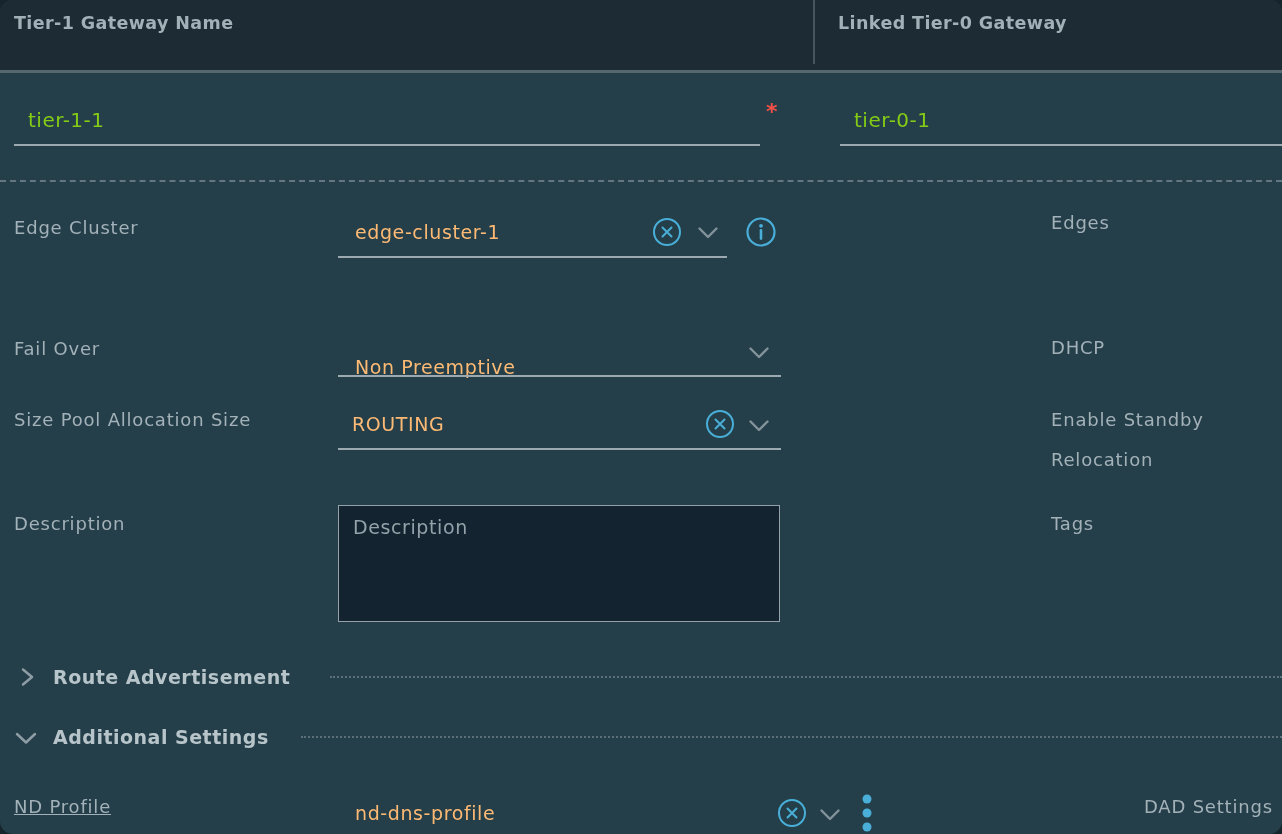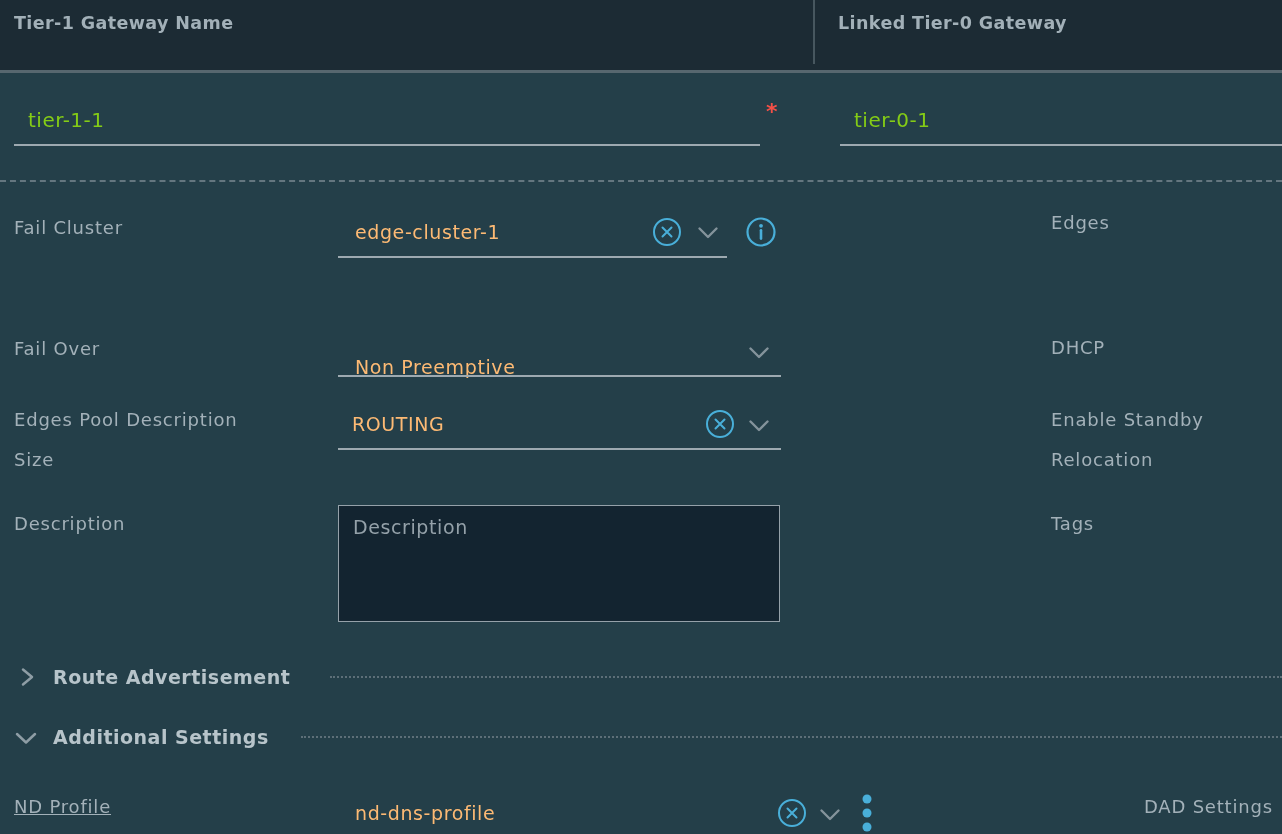--- a/index.html
+++ b/index.html
@@ -5,20 +5,21 @@
   * { margin: 0; padding: 0; box-sizing: border-box; }
   html, body { background: #16242c; }
   body { font-family: "DejaVu Sans", "Liberation Sans", sans-serif; }
 
   .page {
     position: relative;
     width: 1282px;
     height: 834px;
     background: #243f49;
     overflow: hidden;
+    border-radius: 13px;
   }
 
   
   .grid-header {
     position: absolute;
     left: 0; top: 0;
     width: 1282px; height: 73px;
     background: #1c2b34;
     border-bottom: 3px solid #57676f;
   }
@@ -141,21 +142,21 @@
     <span class="v-divider"></span>
     <span class="col-header c2">Linked Tier-0 Gateway</span>
   </div>
 
   <input class="name-input left" type="text" value="tier-1-1" style="">
   <span class="required-marker">*</span>
   <input class="name-input right" type="text" value="tier-0-1" style="">
 
   <div class="dashed-divider"></div>
 
-  <span class="field-label" style="left:14px; top:208px;">Fail Cluster</span>
+  <span class="field-label" style="left:14px; top:208px;">Edge Cluster</span>
   <div>
     <span class="select-value" style="left:355px; top:218px;">edge-cluster-1</span>
     <div class="underline" style="left:338px; top:256px; width:389px;"></div>
     <span class="icon-btn" style="left:652px; top:217px;">
       <svg width="30" height="30" viewBox="0 0 30 30">
         <circle cx="15" cy="15" r="13" fill="none" stroke="#49afd9" stroke-width="2"></circle>
         <path d="M10.5 10.5 L19.5 19.5 M19.5 10.5 L10.5 19.5" stroke="#49afd9" stroke-width="2" stroke-linecap="round"></path>
       </svg>
     </span>
     <span class="icon-btn" style="left:697px; top:225px;">
@@ -176,21 +177,21 @@
   <div>
     <span class="select-value" style="left:355px; top:337px;margin-top:16px;">Non Preemptive</span>
     <div class="underline" style="left:338px; top:375px; width:443px;"></div>
     <span class="icon-btn" style="left:748px; top:345px;">
       <svg width="22" height="14" viewBox="0 0 22 14">
         <path d="M2.5 2.5 L11 11 L19.5 2.5" fill="none" stroke="#84939b" stroke-width="2.4" stroke-linecap="round" stroke-linejoin="round"></path>
       </svg>
     </span>
   </div>
 
-  <span class="field-label" style="left:14px; top:400px; width:258px;">Edges Pool Description Size</span>
+  <span class="field-label" style="left:14px; top:400px; width:258px;">Size Pool Allocation Size</span>
   <div>
     <span class="select-value" style="left:352px; top:410px;">ROUTING</span>
     <div class="underline" style="left:338px; top:448px; width:443px;"></div>
     <span class="icon-btn" style="left:705px; top:409px;">
       <svg width="30" height="30" viewBox="0 0 30 30">
         <circle cx="15" cy="15" r="13" fill="none" stroke="#49afd9" stroke-width="2"></circle>
         <path d="M10.5 10.5 L19.5 19.5 M19.5 10.5 L10.5 19.5" stroke="#49afd9" stroke-width="2" stroke-linecap="round"></path>
       </svg>
     </span>
     <span class="icon-btn" style="left:748px; top:418px;">

